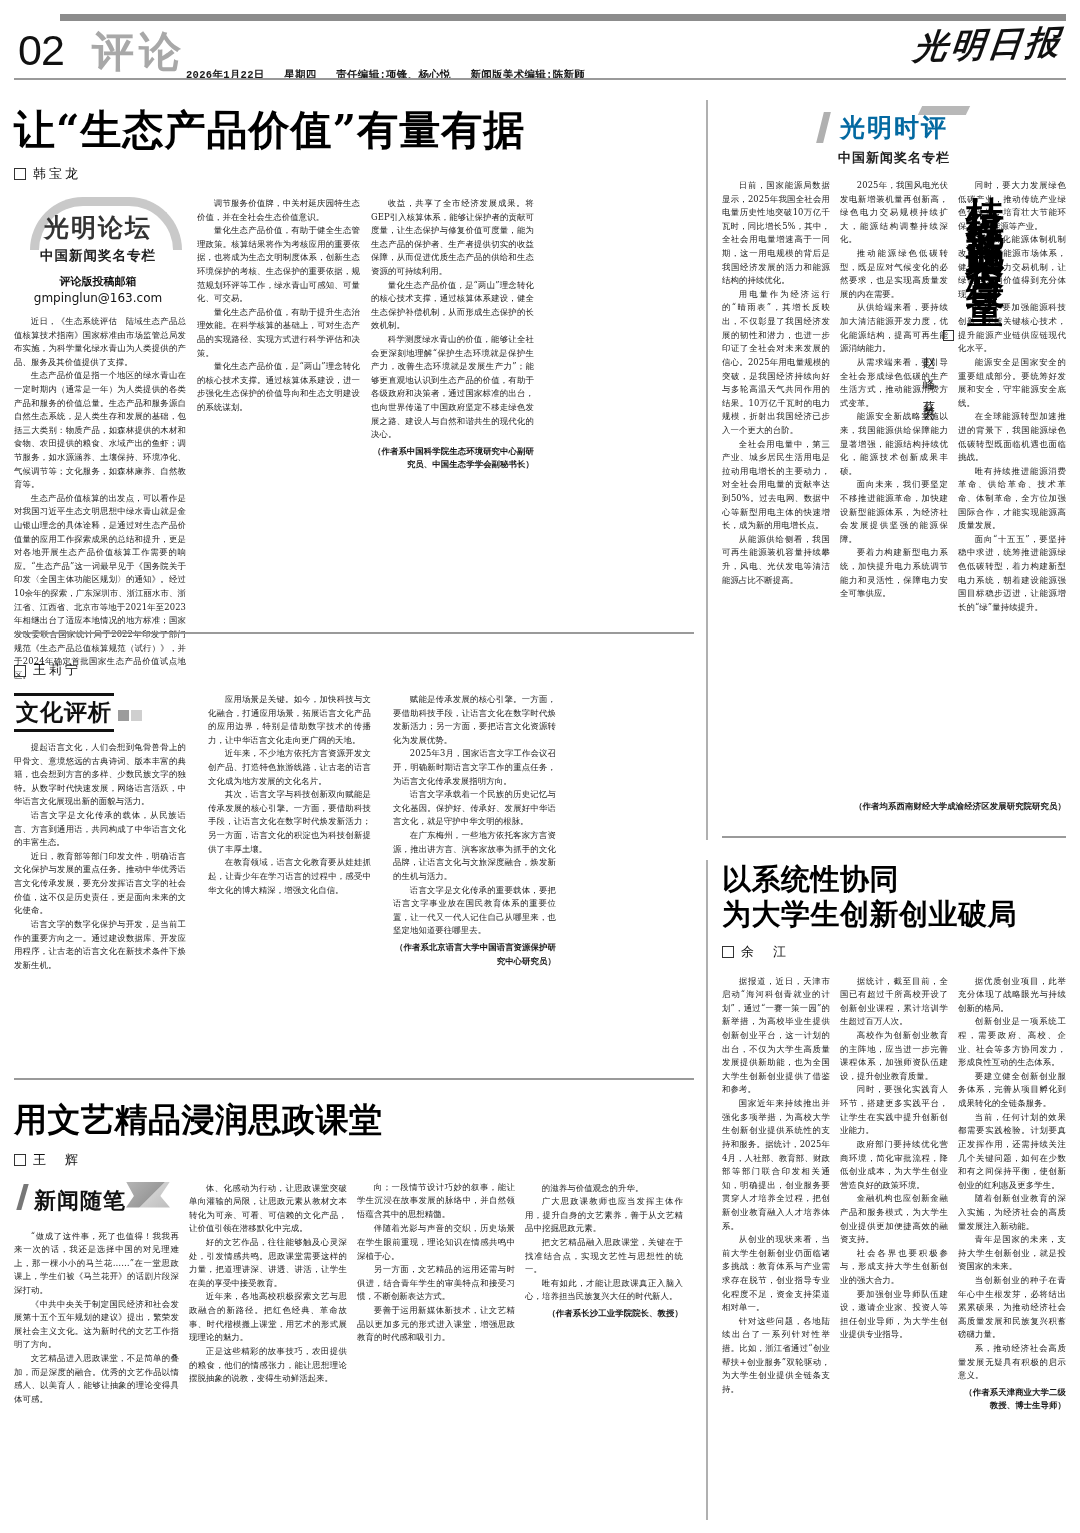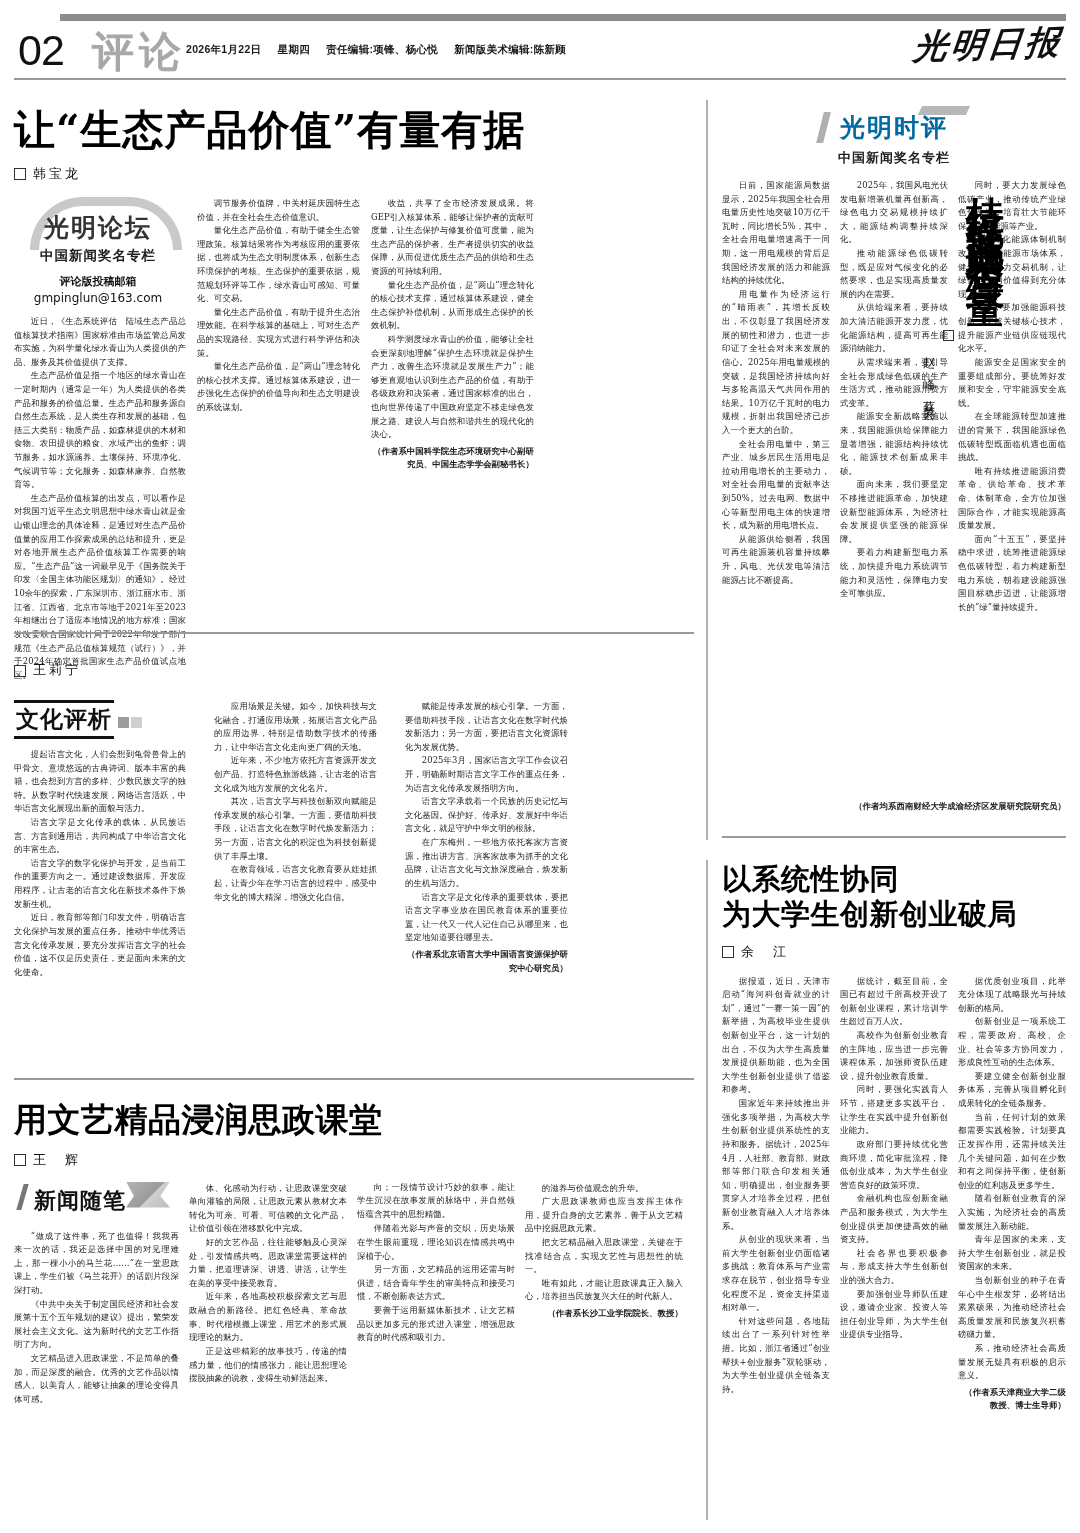--- a/index.html
+++ b/index.html
@@ -11,22 +11,22 @@
   .page{width:1080px;height:1533px;position:relative;box-sizing:border-box;padding:0 14px;}
 
   
   .masthead{position:relative;height:86px;}
   .top-rule{position:absolute;left:46px;right:0;top:14px;height:7px;background:#8c8c8c;}
   .top-rule2{position:absolute;left:0;right:0;top:78px;height:2px;background:#9a9a9a;}
   .pagenum{position:absolute;left:4px;top:26px;font-size:43px;font-weight:400;
     font-family:"Liberation Sans","DejaVu Sans",sans-serif;letter-spacing:-1px;color:#111;}
   .section-name{position:absolute;left:78px;top:24px;font-size:42px;font-weight:bold;
     color:#a8a8a8;letter-spacing:5px;font-family:"DejaVu Sans",sans-serif;}
-  .dateline{position:absolute;left:172px;top:43px;font-size:10.5px;color:#1a1a1a;
-    font-family:Liberation Sans, sans-serif;font-weight:bold;letter-spacing:.3px;}
+  .dateline{position:absolute;left:172px;top:68px;font-size:10.5px;color:#1a1a1a;
+    font-family:Liberation Mono, monospace;font-weight:bold;letter-spacing:.3px;}
   .dateline span{margin-right:13px;}
   .brandmark{position:absolute;right:4px;top:22px;font-size:34px;color:#111;
     font-family:"DejaVu Serif",serif;font-style:italic;font-weight:bold;
     letter-spacing:3px;transform:skewX(-8deg) rotate(-2deg);}
 
   
   .hl1{font-size:41px;font-weight:bold;letter-spacing:1px;line-height:1.12;
     font-family:"DejaVu Serif",serif;color:#000;}
   .hl2{font-size:36px;font-weight:bold;letter-spacing:.5px;line-height:1.15;
     font-family:"DejaVu Serif",serif;color:#000;}
@@ -158,31 +158,31 @@
     </div>
   </div>
 
   <div class="sec rule-h" style="left:14px;top:632px;width:680px;"></div>
 
   <div class="sec" style="left:14px;top:650px;width:680px;">
     <div class="byline">
       <span class="bx"></span><span>王莉宁</span>
     </div>
 
-    <div style="display:flex;gap:28px;margin-top:21px;">
+    <div style="display:flex;gap:22px;margin-top:14px;">
       <div style="width:172px;">
         <div class="badge-whpx">
           <span class="t1">文化评析</span><span class="blk"><i></i><i class="d"></i></span>
         </div>
         <div class="body-col" style="margin-top:9px;">
           <p>
               <span style="display: block; text-indent: 2em;">提起语言文化，人们会想到龟骨兽骨上的甲骨文、意境悠远的古典诗词、版本丰富的典籍，也会想到方言的多样、少数民族文字的独特。从数字时代快速发展，网络语言活跃，中华语言文化展现出新的面貌与活力。</span>
               <span style="display: block; text-indent: 2em;">语言文字是文化传承的载体，从民族语言、方言到通用语，共同构成了中华语言文化的丰富生态。</span>
+              <span style="display: block; text-indent: 2em;">近日，教育部等部门印发文件，明确语言文化保护与发展的重点任务。推动中华优秀语言文化传承发展，要充分发挥语言文字的社会价值，这不仅是历史责任，更是面向未来的文化使命。</span>
               <span style="display: block; text-indent: 2em;">语言文字的数字化保护与开发，是当前工作的重要方向之一。通过建设数据库、开发应用程序，让古老的语言文化在新技术条件下焕发新生机。</span>
-              <span style="display: block; text-indent: 2em;">近日，教育部等部门印发文件，明确语言文化保护与发展的重点任务。推动中华优秀语言文化传承发展，要充分发挥语言文字的社会价值，这不仅是历史责任，更是面向未来的文化使命。</span>
             </p>
         </div>
       </div>
       <div style="width:163px;" class="body-col">
         <p>
             <span style="display: block; text-indent: 2em;">应用场景是关键。如今，加快科技与文化融合，打通应用场景，拓展语言文化产品的应用边界，特别是借助数字技术的传播力，让中华语言文化走向更广阔的天地。</span>
             <span style="display: block; text-indent: 2em;">近年来，不少地方依托方言资源开发文创产品、打造特色旅游线路，让古老的语言文化成为地方发展的文化名片。</span>
             <span style="display: block; text-indent: 2em;">其次，语言文字与科技创新双向赋能是传承发展的核心引擎。一方面，要借助科技手段，让语言文化在数字时代焕发新活力；另一方面，语言文化的积淀也为科技创新提供了丰厚土壤。</span>
             <span style="display: block; text-indent: 2em;">在教育领域，语言文化教育要从娃娃抓起，让青少年在学习语言的过程中，感受中华文化的博大精深，增强文化自信。</span>
           </p>
@@ -221,21 +221,21 @@
               <span style="display: block; text-indent: 2em;">《中共中央关于制定国民经济和社会发展第十五个五年规划的建议》提出，繁荣发展社会主义文化。这为新时代的文艺工作指明了方向。</span>
               <span style="display: block; text-indent: 2em;">文艺精品进入思政课堂，不是简单的叠加，而是深度的融合。优秀的文艺作品以情感人、以美育人，能够让抽象的理论变得具体可感。</span>
             </p>
         </div>
       </div>
       <div style="width:158px;" class="body-col">
         <p>
             <span style="display: block; text-indent: 2em;">体、化感动为行动，让思政课堂突破单向灌输的局限，让思政元素从教材文本转化为可亲、可看、可信赖的文化产品，让价值引领在潜移默化中完成。</span>
             <span style="display: block; text-indent: 2em;">好的文艺作品，往往能够触及心灵深处，引发情感共鸣。思政课堂需要这样的力量，把道理讲深、讲透、讲活，让学生在美的享受中接受教育。</span>
             <span style="display: block; text-indent: 2em;">近年来，各地高校积极探索文艺与思政融合的新路径。把红色经典、革命故事、时代楷模搬上课堂，用艺术的形式展现理论的魅力。</span>
-            <span style="display: block; text-indent: 2em;">正是这些精彩的故事技巧，传递的情感力量，他们的情感张力，能让思想理论摆脱抽象的说教，变得生动鲜活起来。</span>
+            <span style="display: block; text-indent: 2em;">正是这些精彩的故事技巧，农田提供的粮食，他们的情感张力，能让思想理论摆脱抽象的说教，变得生动鲜活起来。</span>
           </p>
       </div>
       <div style="width:158px;" class="body-col">
         <p>
             <span style="display: block; text-indent: 2em; font-family: Liberation Mono, monospace;">向；一段情节设计巧妙的叙事，能让学生沉浸在故事发展的脉络中，并自然领悟蕴含其中的思想精髓。</span>
             <span style="display: block; text-indent: 2em;">伴随着光影与声音的交织，历史场景在学生眼前重现，理论知识在情感共鸣中深植于心。</span>
             <span style="display: block; text-indent: 2em;">另一方面，文艺精品的运用还需与时俱进，结合青年学生的审美特点和接受习惯，不断创新表达方式。</span>
             <span style="display: block; text-indent: 2em;">要善于运用新媒体新技术，让文艺精品以更加多元的形式进入课堂，增强思政教育的时代感和吸引力。</span>
           </p>
       </div>

